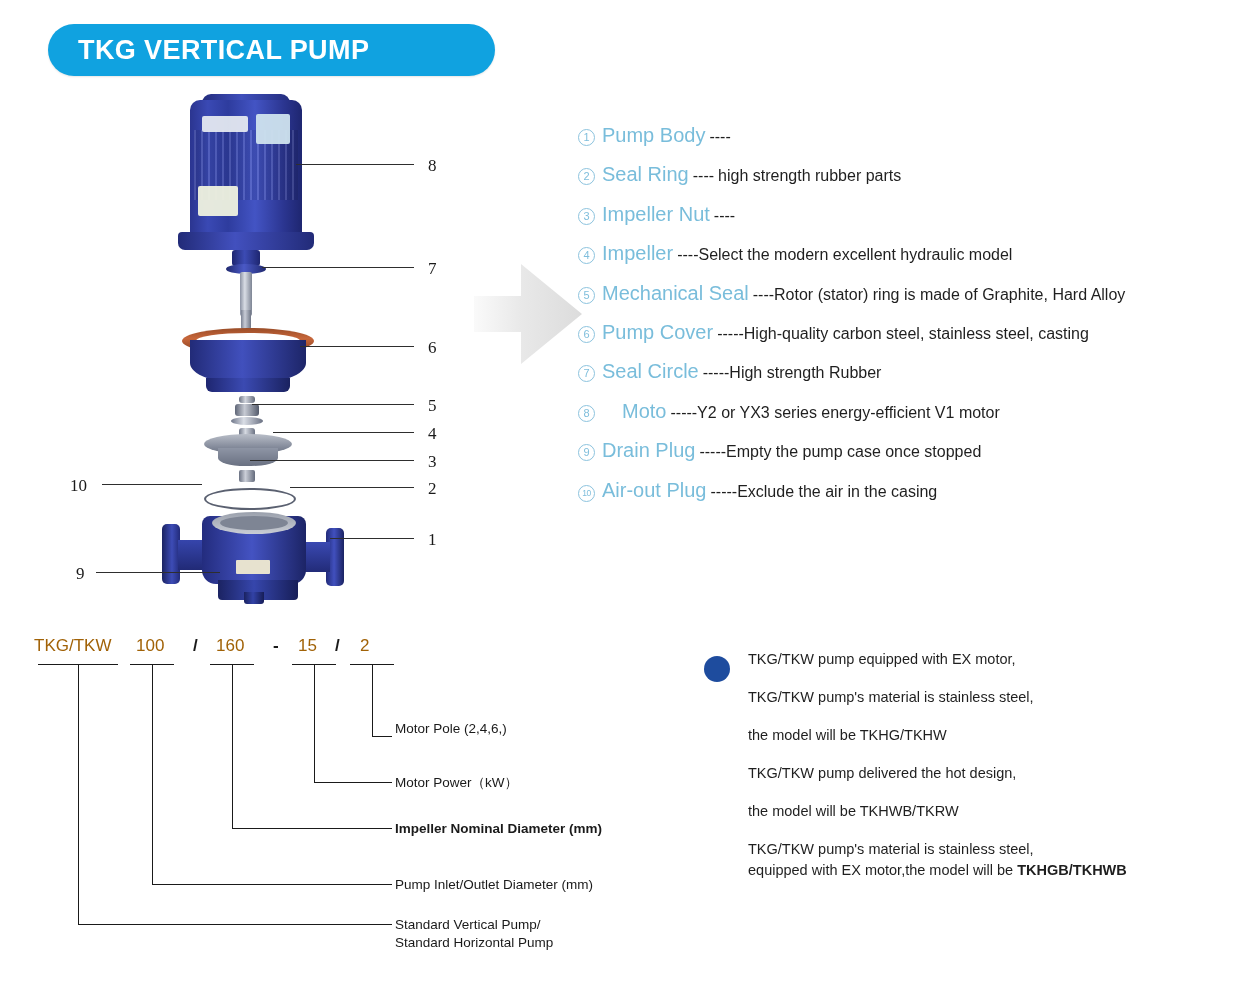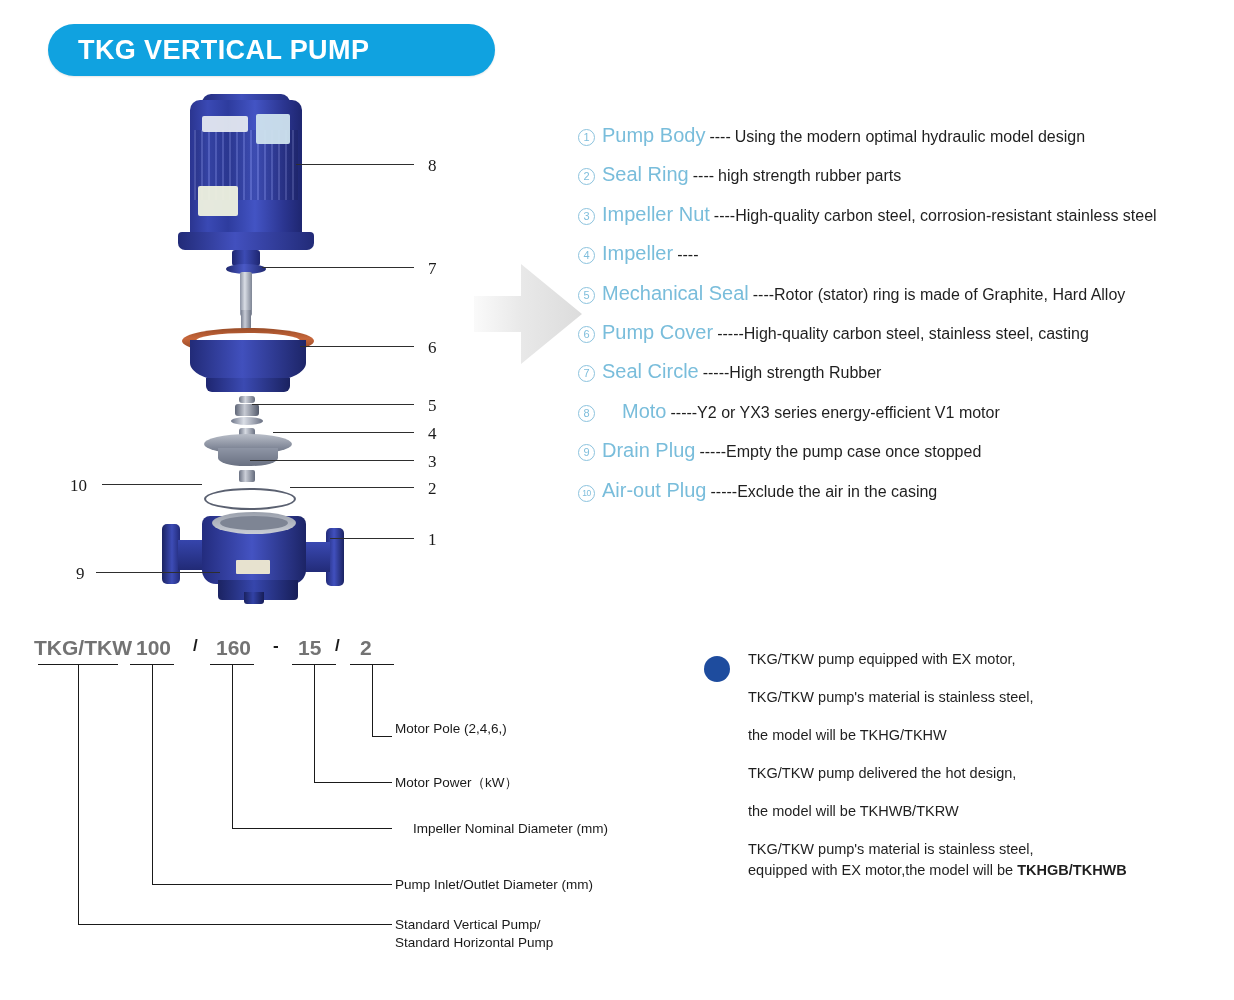--- a/index.html
+++ b/index.html
@@ -250,21 +250,21 @@
     font-size:20px;
     margin-right:4px;
   }
   .part-desc {
     color:#1F1F1F;
     font-size:16px;
   }
 
   
   .model-block { position:absolute; left:30px; top:636px; width:580px; height:320px; }
-  .code-seg { position:absolute; top:0; font-size:21px; font-weight:bold; color:#737373; white-space:nowrap; }
+  .code-seg { position:absolute; top:0; font-size:17px; font-weight:normal; color:#a16207; white-space:nowrap; }
   .code-sep { position:absolute; top:0; font-size:17px; font-weight:bold; color:#1A1A1A; }
   .seg-underline { position:absolute; border-top:1.5px solid #1A1A1A; height:0; }
   .lead-v { position:absolute; border-left:1.3px solid #1A1A1A; width:0; }
   .lead-h { position:absolute; border-top:1.3px solid #1A1A1A; height:0; }
   .lead-label {
     position:absolute;
     font-size:13.5px;
     color:#1A1A1A;
     white-space:nowrap;
     line-height:1.35;
@@ -368,41 +368,40 @@
       <path d="M0 38 L47 38 L47 6 L108 56 L47 106 L47 74 L0 74 Z" fill="url(#argrad)"></path>
     </svg>
   </div>
 
   <div class="legend">
 
     <div class="legend-row">
       <span class="circ-num">1</span>
       <span class="part-name">Pump Body</span>
       <span class="part-desc">----</span>
-      <span class="part-desc b" style="margin-left:4px;">Using the modern optimal hydraulic model design</span>
     </div>
 
     <div class="legend-row">
       <span class="circ-num">2</span>
       <span class="part-name">Seal Ring</span>
       <span class="part-desc">----</span>
       <span class="part-desc b" style="margin-left:4px;">high strength rubber parts</span>
     </div>
 
     <div class="legend-row">
       <span class="circ-num">3</span>
       <span class="part-name">Impeller Nut</span>
       <span class="part-desc">----</span>
-      <span class="part-desc b">High-quality carbon steel, corrosion-resistant stainless steel</span>
     </div>
 
     <div class="legend-row">
       <span class="circ-num">4</span>
       <span class="part-name">Impeller</span>
       <span class="part-desc">----</span>
+      <span class="part-desc b">Select the modern excellent hydraulic model</span>
     </div>
 
     <div class="legend-row">
       <span class="circ-num">5</span>
       <span class="part-name">Mechanical Seal</span>
       <span class="part-desc">----</span>
       <span class="part-desc b">Rotor (stator) ring is made of Graphite, Hard Alloy</span>
     </div>
 
     <div class="legend-row">
@@ -462,21 +461,21 @@
     <div class="lead-v" style="left:342px; top:28px;  height:72px;"></div>
     <div class="lead-h" style="left:342px; top:100px; width:20px;"></div>
     <span class="lead-label" style="left:365px; top:84px;">Motor Pole (2,4,6,)</span>
 
     <div class="lead-v" style="left:284px; top:28px;  height:118px;"></div>
     <div class="lead-h" style="left:284px; top:146px; width:78px;"></div>
     <span class="lead-label" style="left:365px; top:138px;">Motor Power（kW）</span>
 
     <div class="lead-v" style="left:202px; top:28px;  height:164px;"></div>
     <div class="lead-h" style="left:202px; top:192px; width:160px;"></div>
-    <span class="lead-label" style="left:383px; top:184px;">Impeller Nominal Diameter (mm)</span>
+    <span class="lead-label" style="left:365px; top:184px;font-weight:bold;">Impeller Nominal Diameter (mm)</span>
 
     <div class="lead-v" style="left:122px; top:28px;  height:220px;"></div>
     <div class="lead-h" style="left:122px; top:248px; width:240px;"></div>
     <span class="lead-label" style="left:365px; top:240px;">Pump Inlet/Outlet Diameter (mm)</span>
 
     <div class="lead-v" style="left:48px; top:28px;  height:260px;"></div>
     <div class="lead-h" style="left:48px; top:288px; width:314px;"></div>
     <span class="lead-label" style="left:365px; top:280px;">Standard Vertical Pump/</span>
     <span class="lead-label" style="left:365px; top:298px;">Standard  Horizontal Pump</span>
 

